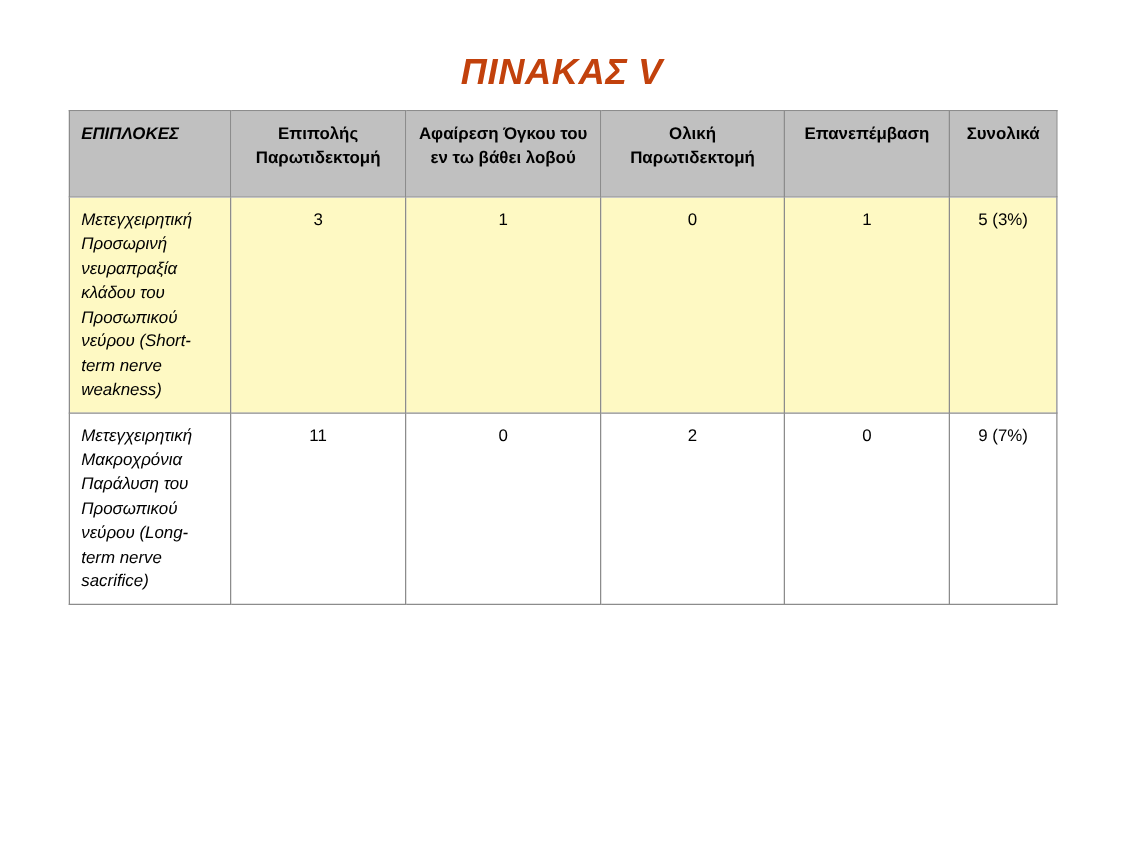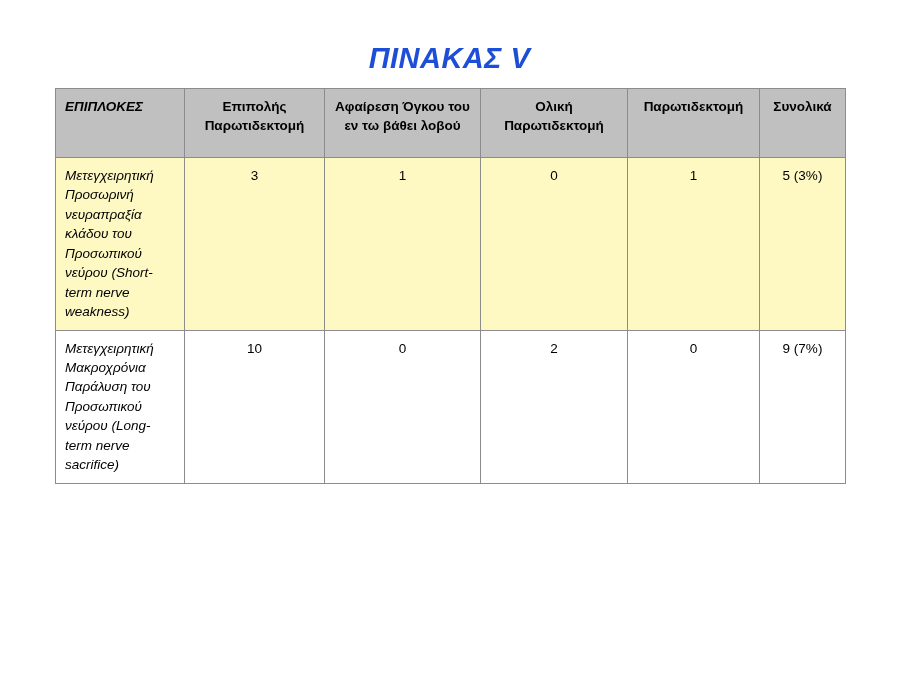--- a/index.html
+++ b/index.html
@@ -23,21 +23,21 @@
     position: absolute;
     top: 42px;
     left: 0;
     width: 899px;
     margin: 0;
     text-align: center;
     font-size: 29px;
     font-weight: bold;
     font-style: italic;
     letter-spacing: 0.5px;
-    color: #1d4ed8;
+    color: #c2410c;
   }
   table.tbl {
     position: absolute;
     left: 55px;
     top: 88px;
     width: 790px;
     border-collapse: collapse;
     table-layout: fixed;
   }
   .tbl th, .tbl td {
@@ -90,36 +90,36 @@
         <col class="c3">
         <col class="c4">
         <col class="c5">
     </colgroup>
     <thead>
       <tr>
         <th class="first">ΕΠΙΠΛΟΚΕΣ</th>
         <th>Επιπολής Παρωτιδεκτομή</th>
         <th>Αφαίρεση Όγκου του εν τω βάθει λοβού</th>
         <th>Ολική Παρωτιδεκτομή</th>
-        <th>Παρωτιδεκτομή</th>
+        <th>Επανεπέμβαση</th>
         <th>Συνολικά</th>
       </tr>
     </thead>
     <tbody>
       <tr class="r1">
         <td class="label">Μετεγχειρητική Προσωρινή νευραπραξία κλάδου του Προσωπικού νεύρου (Short-term nerve weakness)</td>
         <td>3</td>
         <td>1</td>
         <td>0</td>
         <td>1</td>
         <td>5 (3%)</td>
       </tr>
       <tr class="r2">
         <td class="label">Μετεγχειρητική Μακροχρόνια Παράλυση του Προσωπικού νεύρου (Long-term nerve sacrifice)</td>
-        <td>10</td>
+        <td>11</td>
         <td>0</td>
         <td>2</td>
         <td>0</td>
         <td>9 (7%)</td>
       </tr>
     </tbody>
   </table>
 
 </div>
 

